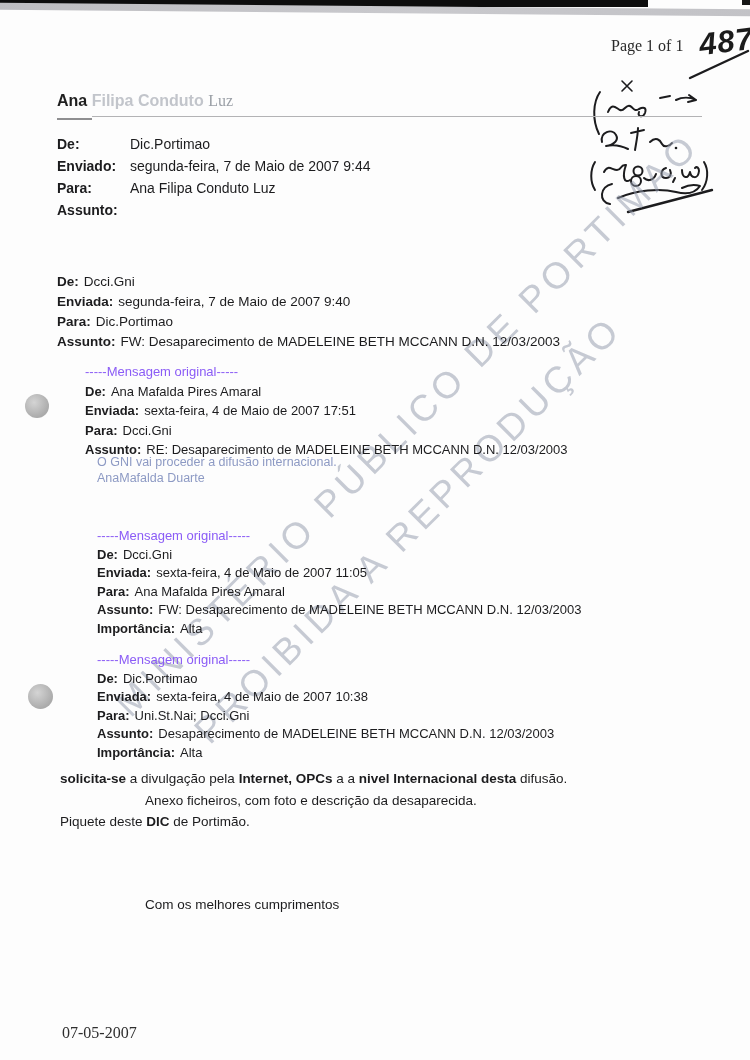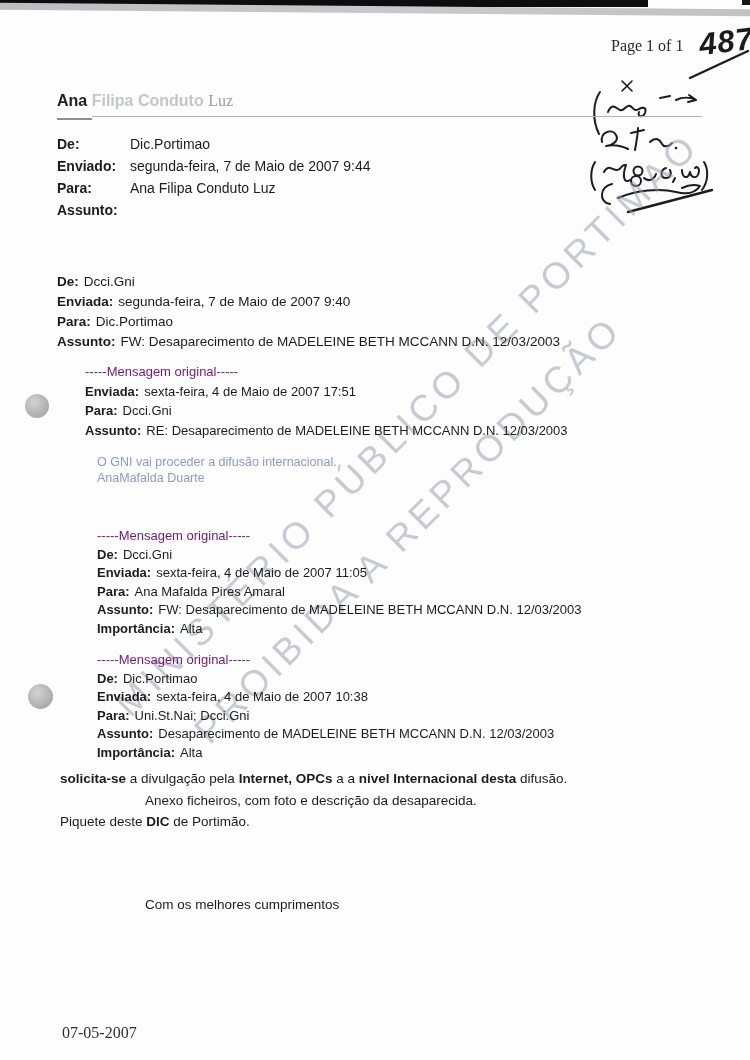--- a/index.html
+++ b/index.html
@@ -41,21 +41,21 @@
   
   .block{position:absolute;z-index:2;white-space:nowrap;}
   .b1{left:57px;top:133px;font-size:14px;line-height:22px;}
   .b1 .row{display:flex;}
   .b1 .lbl{width:73px;font-weight:bold;flex:0 0 73px;}
   .b2{left:57px;top:272px;font-size:13.5px;line-height:20px;}
   .b3{left:85px;top:362px;font-size:13px;line-height:19.5px;}
   .b4{left:97px;top:527px;font-size:13px;line-height:18.5px;}
   .b5{left:97px;top:651px;font-size:13px;line-height:18.5px;}
   .inline-lbl{font-weight:bold;margin-right:5px;}
-  .sep{color:#701a75;}
+  .sep{color:#8b5cf6;}
   
   .gni-note{position:absolute;left:97px;top:455px;font-size:12.5px;line-height:15.5px;color:#8d9ac4;z-index:2;white-space:nowrap;}
   
   .body-text{position:absolute;left:60px;top:768px;width:650px;font-size:13.5px;line-height:21.5px;z-index:2;}
   .body-line{white-space:nowrap;}
   .body-line.indent{padding-left:85px;}
   .body-text .bold{font-weight:bold;}
   .closing{position:absolute;left:145px;top:897px;font-size:13.5px;z-index:2;}
   .footer-date{position:absolute;left:62px;top:1024px;font-family:"Liberation Serif",serif;font-size:16px;color:#2e2e2e;z-index:2;}
 </style>
@@ -131,20 +131,21 @@
 
   <div class="block b2">
     <div><span class="inline-lbl">De:</span><span>Dcci.Gni</span></div>
     <div><span class="inline-lbl">Enviada:</span><span>segunda-feira, 7 de Maio de 2007 9:40</span></div>
     <div><span class="inline-lbl">Para:</span><span>Dic.Portimao</span></div>
     <div><span class="inline-lbl">Assunto:</span><span>FW: Desaparecimento de MADELEINE BETH MCCANN D.N. 12/03/2003</span></div>
   </div>
 
   <div class="block b3">
     <div class="sep">-----Mensagem original-----</div>
+    <div><span class="inline-lbl">De:</span><span>Ana Mafalda Pires Amaral</span></div>
     <div><span class="inline-lbl">Enviada:</span><span>sexta-feira, 4 de Maio de 2007 17:51</span></div>
     <div><span class="inline-lbl">Para:</span><span>Dcci.Gni</span></div>
     <div><span class="inline-lbl">Assunto:</span><span>RE: Desaparecimento de MADELEINE BETH MCCANN D.N. 12/03/2003</span></div>
   </div>
 
   <div class="gni-note">
     <div>O GNI vai proceder a difusão internacional.</div>
     <div>AnaMafalda Duarte</div>
   </div>
 

